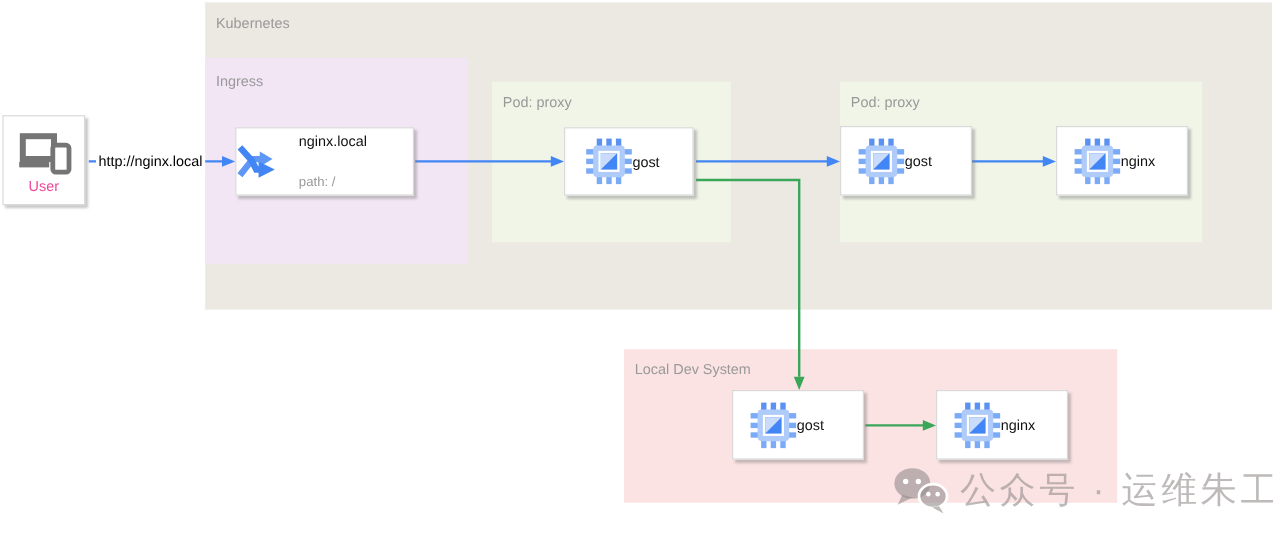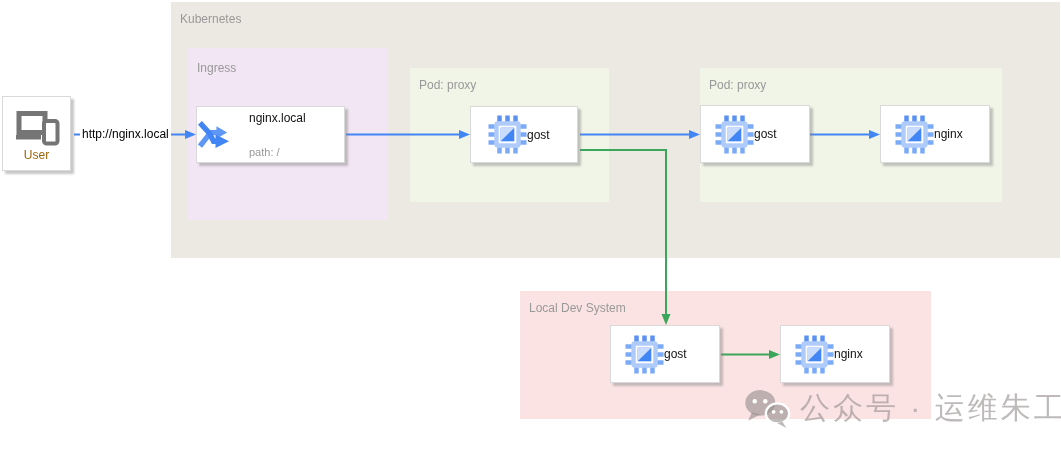--- a/index.html
+++ b/index.html
@@ -24,21 +24,21 @@
     border:1px solid #d9d9d9;
     box-shadow:2.5px 2.5px 2px rgba(130,130,130,0.45);
     display:flex; align-items:center;
     z-index:10;
   }
   .node-label { font-size:12px; color:#111111; white-space:nowrap; }
   .node-sub   { font-size:11px; color:#999999; margin-top:21px; white-space:nowrap; }
 
   .n-user { flex-direction:column; justify-content:flex-start; }
   .n-user .icn { margin-top:13px; }
-  .n-user .node-label { color:#a16207; margin-top:auto; margin-bottom:8px; font-size:12px; }
+  .n-user .node-label { color:#ec4899; margin-top:auto; margin-bottom:8px; font-size:12px; }
 
   .n-ingress-rule { padding-left:0; gap:17px; }
   .n-chip { }
 
   .edge-svg { position:absolute; left:0; top:0; z-index:5; pointer-events:none; }
   .edge-label {
     position:absolute; z-index:6;
     font-size:12px; color:#000000; background:#ffffff;
     padding:0 2px; white-space:nowrap;
   }
@@ -97,21 +97,21 @@
         <circle cx="26.5" cy="20.5" r="1.7" fill="#ffffff"></circle>
         <circle cx="33.5" cy="20.5" r="1.7" fill="#ffffff"></circle>
       </symbol>
     </defs>
   </svg>
 
   <div class="group g-kubernetes" style="left:171px;top:2px;width:889px;height:256px">
     <div class="group-label">Kubernetes</div>
   </div>
 
-  <div class="group g-ingress" style="left:188px;top:48px;width:200px;height:172px">
+  <div class="group g-ingress" style="left:171px;top:48px;width:219px;height:172px">
     <div class="group-label" style="top:13px">Ingress</div>
   </div>
 
   <div class="group g-pod" style="left:410px;top:68px;width:199px;height:134px">
     <div class="group-label">Pod: proxy</div>
   </div>
 
   <div class="group g-pod" style="left:700px;top:68px;width:302px;height:134px">
     <div class="group-label">Pod: proxy</div>
   </div>

